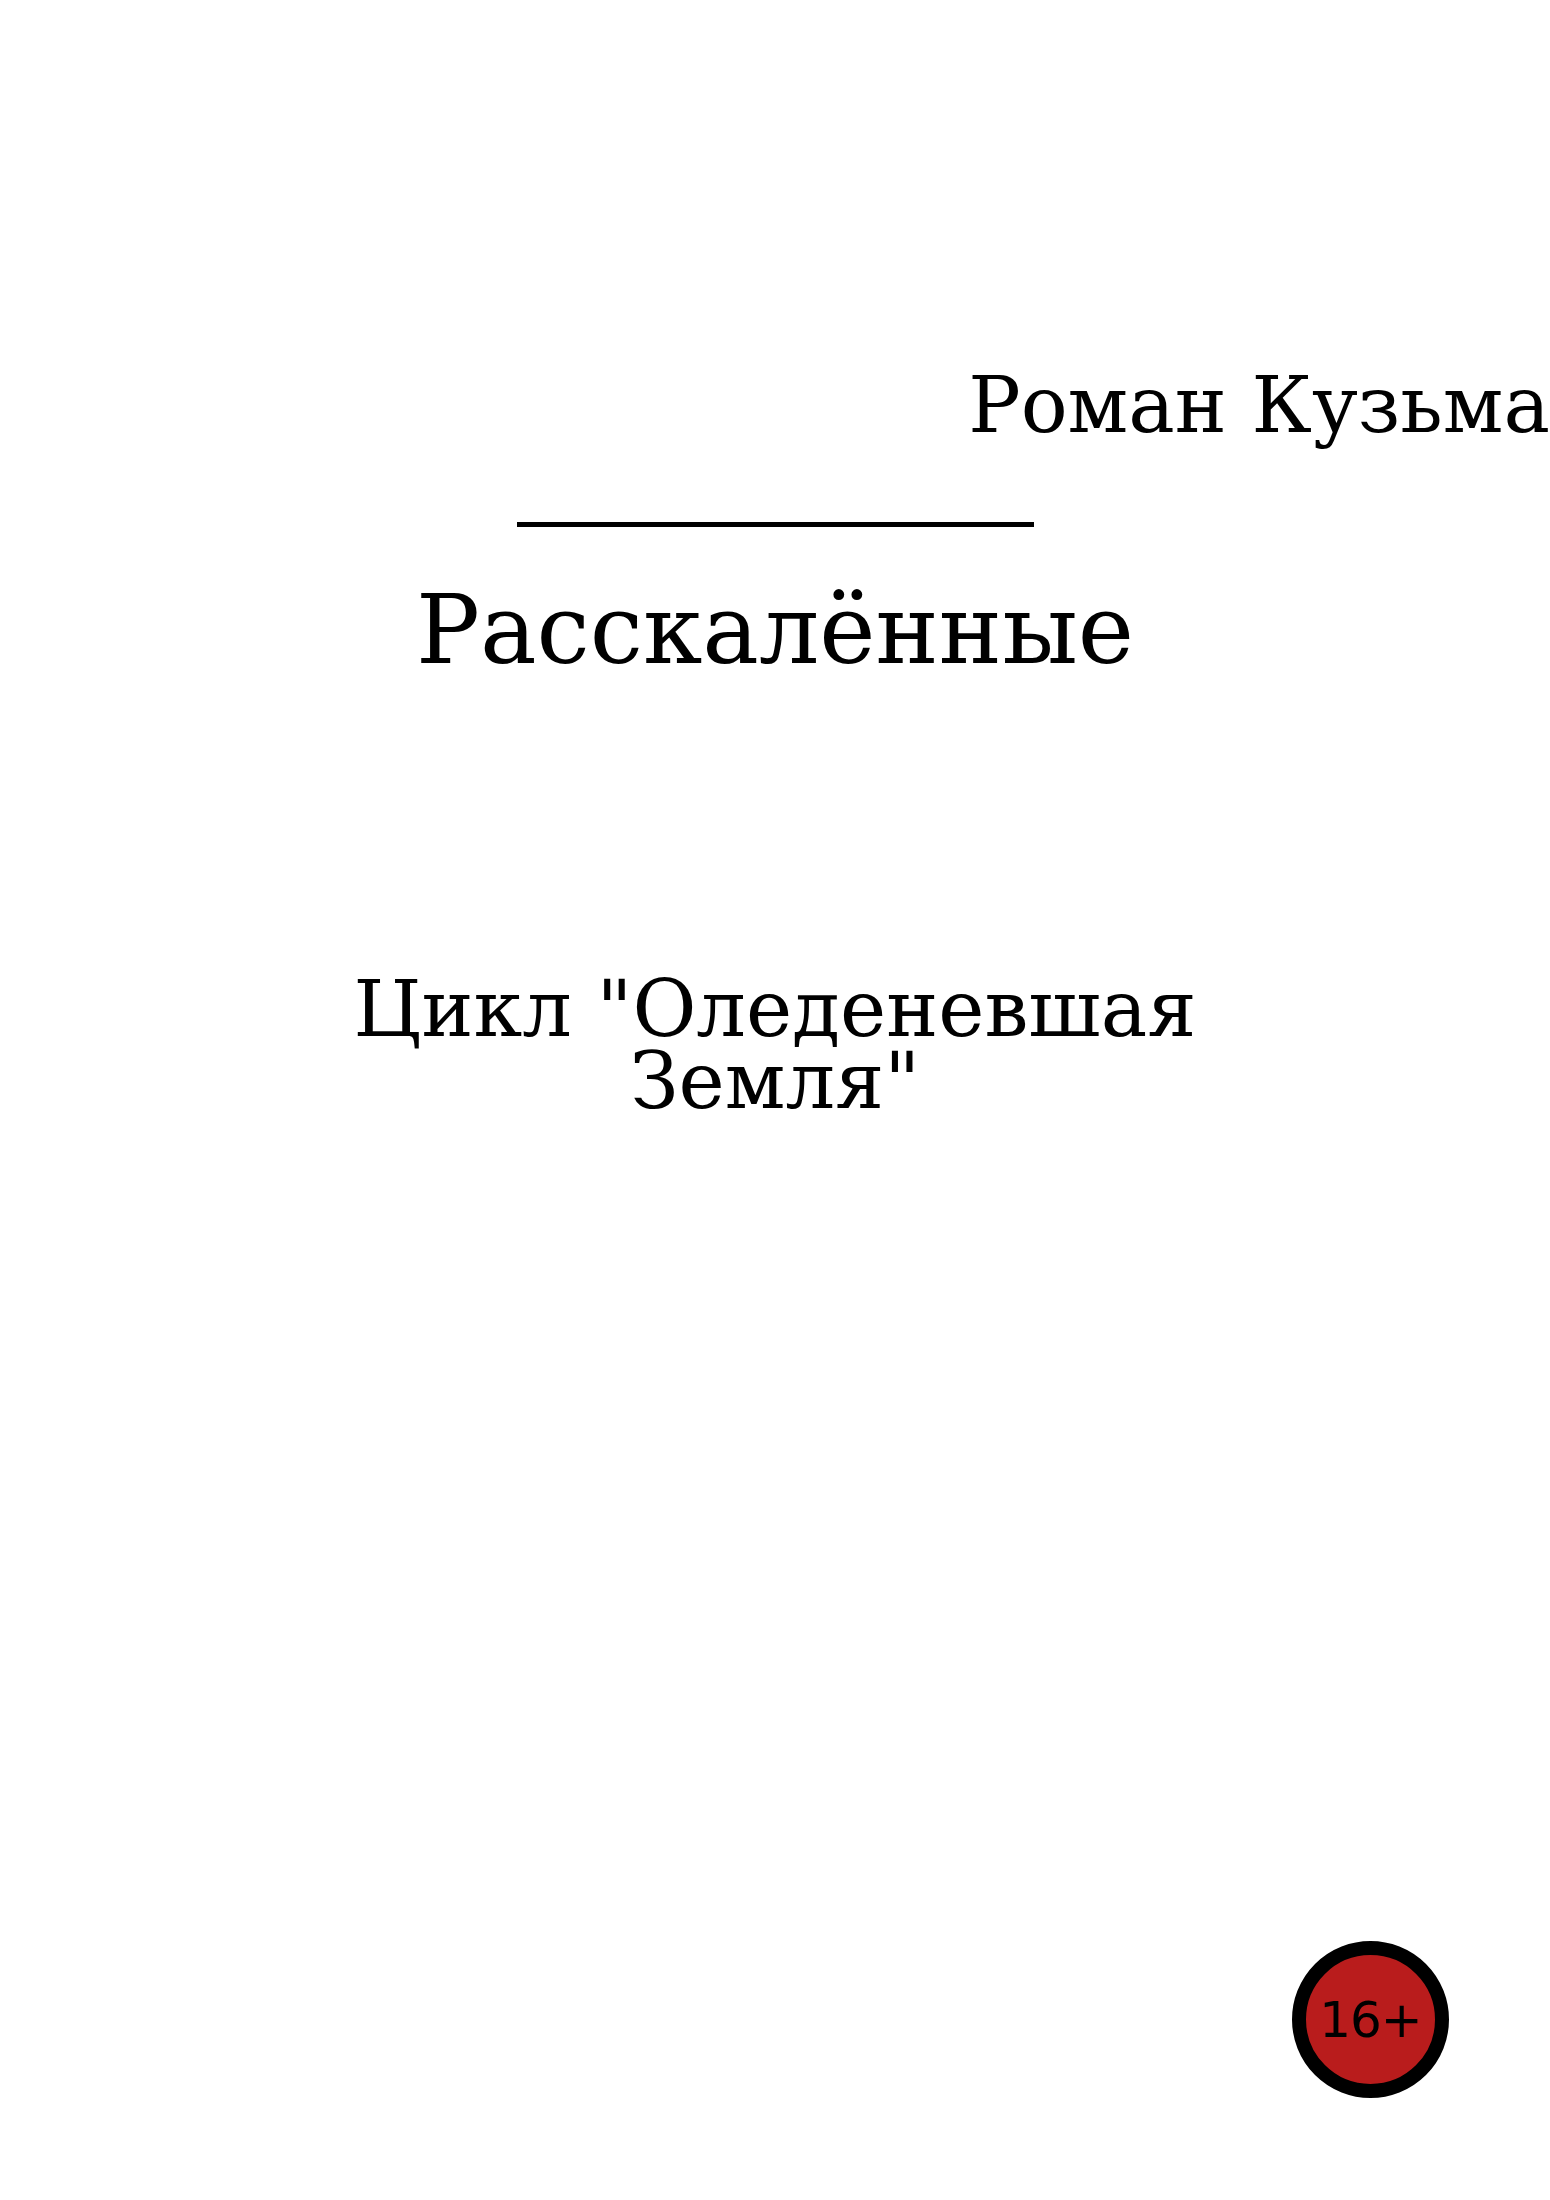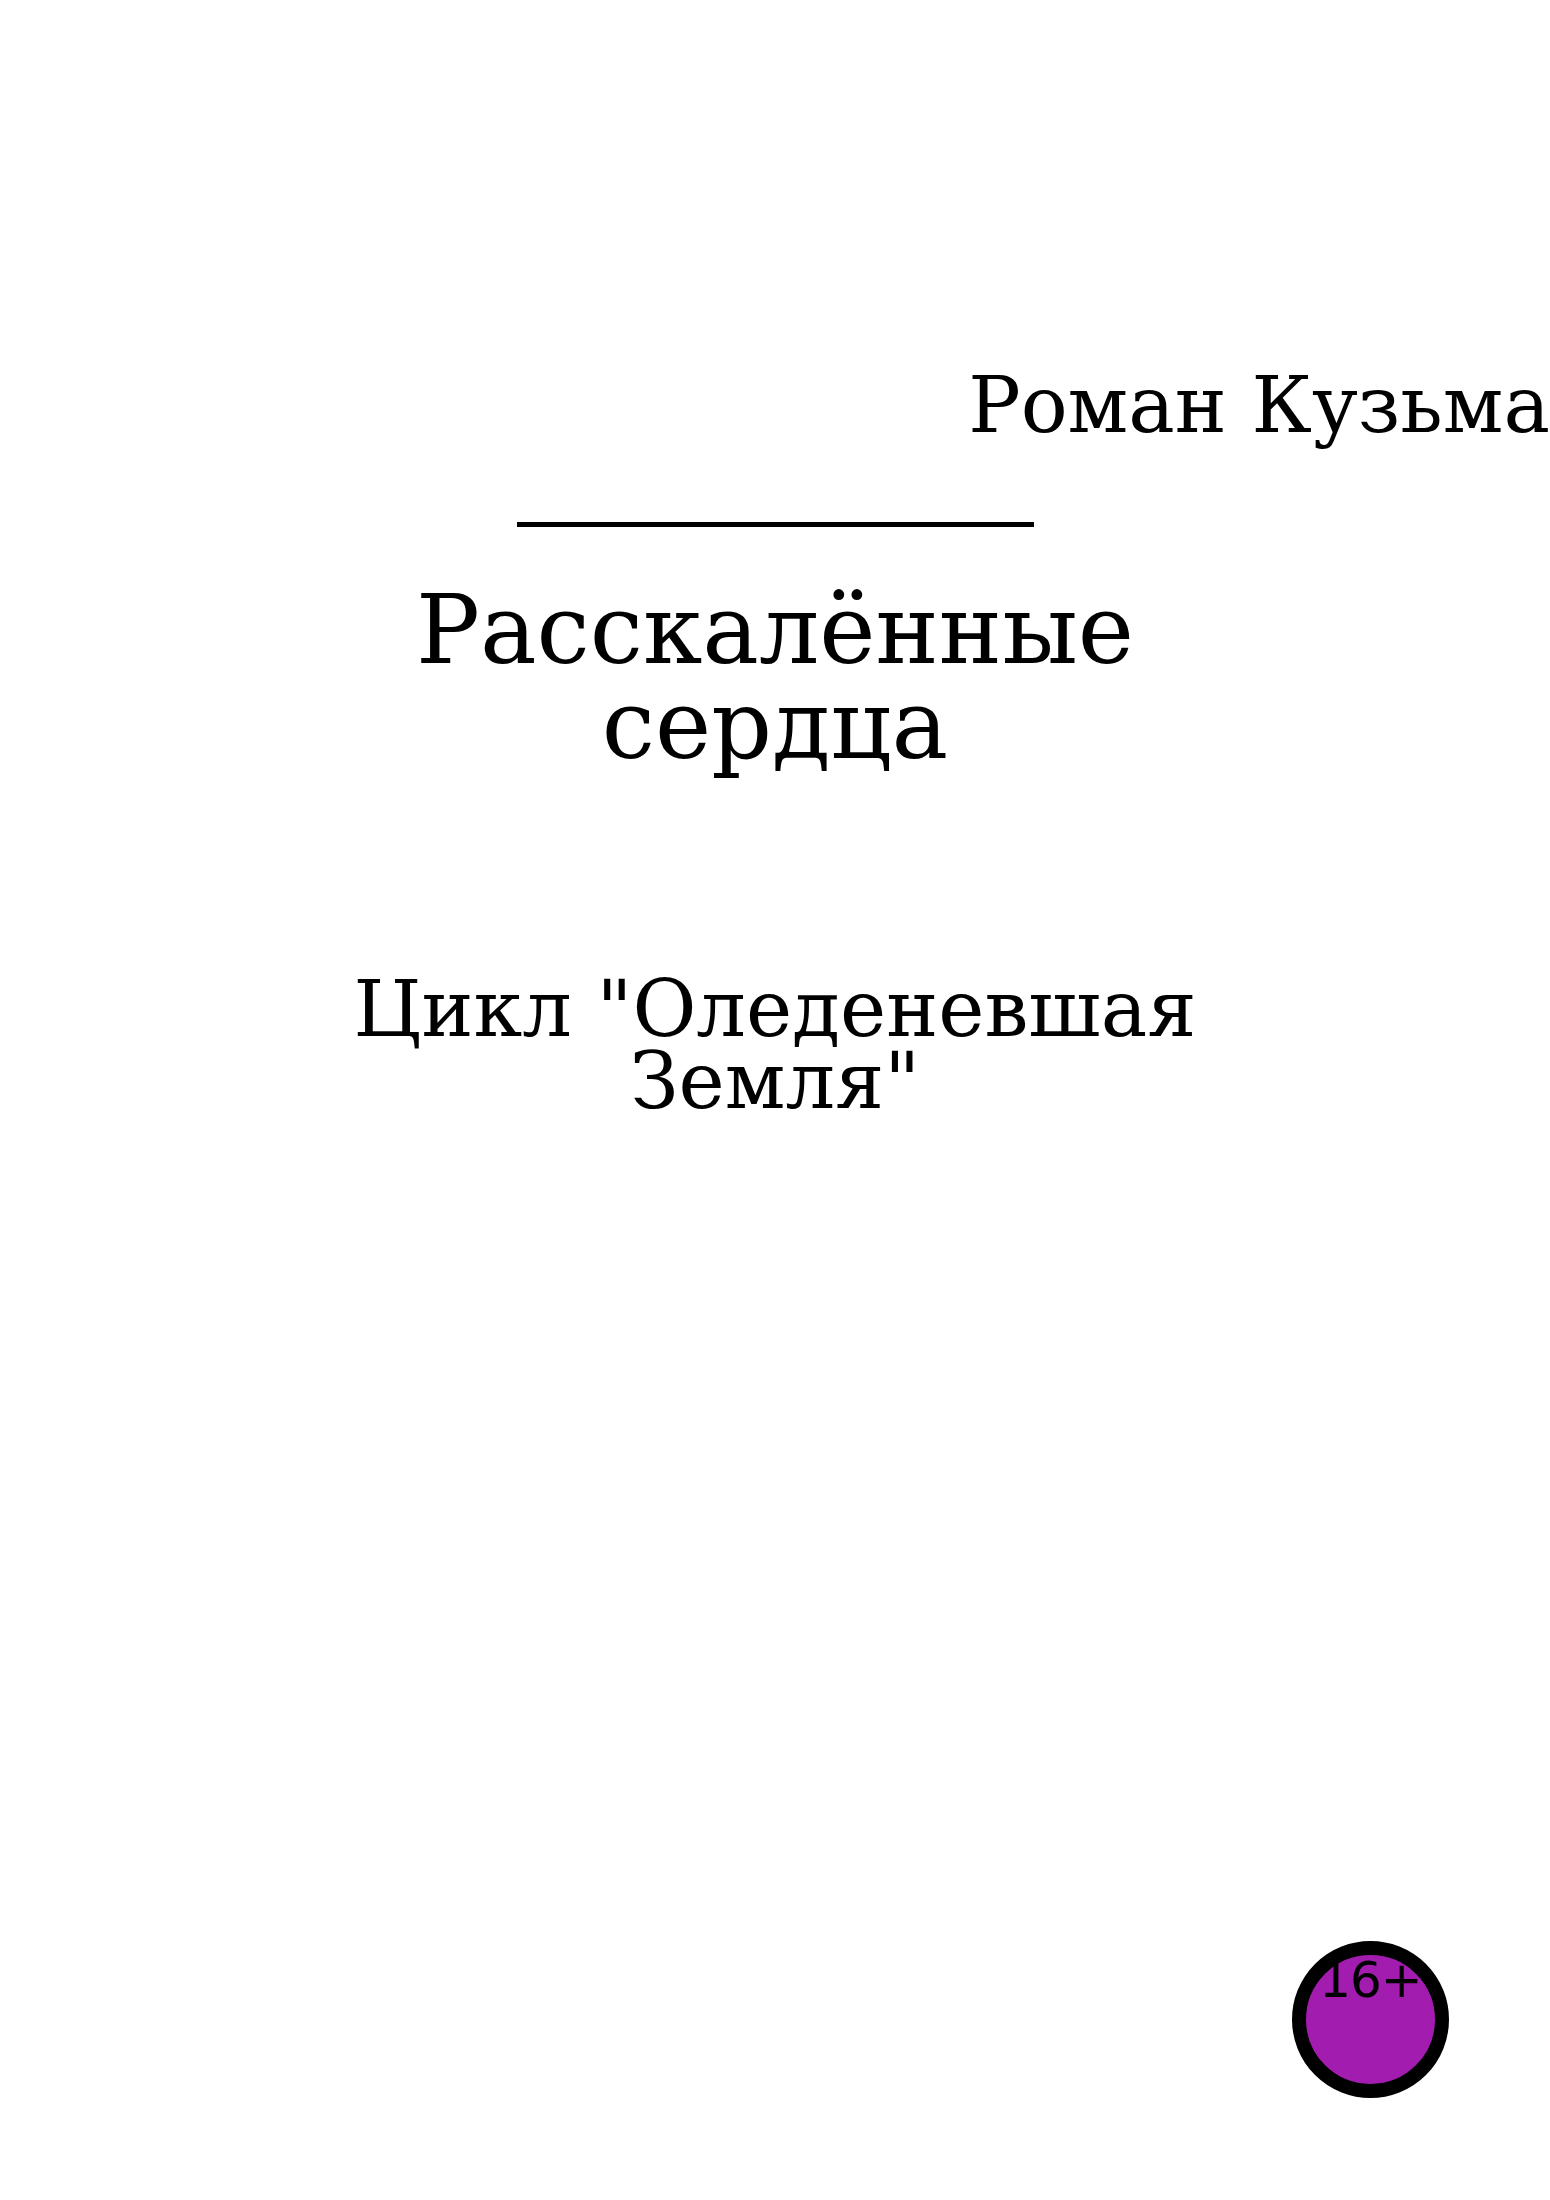--- a/index.html
+++ b/index.html
@@ -60,43 +60,42 @@
   .age-badge {
     position: absolute;
     left: 1292px;
     top: 1941px;
     width: 157px;
     height: 157px;
     box-sizing: border-box;
     border: 14px solid #000000;
     border-radius: 50%;
     display: flex;
-    align-items: flex-start;
+    align-items: center;
     justify-content: center;
-    background: #a21caf;
+    background: #b91c1c;
   }
   .age-badge .age-label {
     font-family: "DejaVu Sans", "Liberation Sans", sans-serif;
     font-size: 50px;
     line-height: 1;
     letter-spacing: -1px;
   }
 </style>
 </head>
 <body>
 
 <div class="page">
 
   <div class="author">Роман Кузьма</div>
 
   <div class="divider"></div>
 
   <h1 class="title">
     <span class="line">Расскалённые</span>
-    <span class="line">сердца</span>
   </h1>
 
   <div class="series">
     <span class="line">Цикл "Оледеневшая</span>
     <span class="line">Земля"</span>
   </div>
 
   <div class="age-badge">
     <span class="age-label">16+</span>
   </div>

